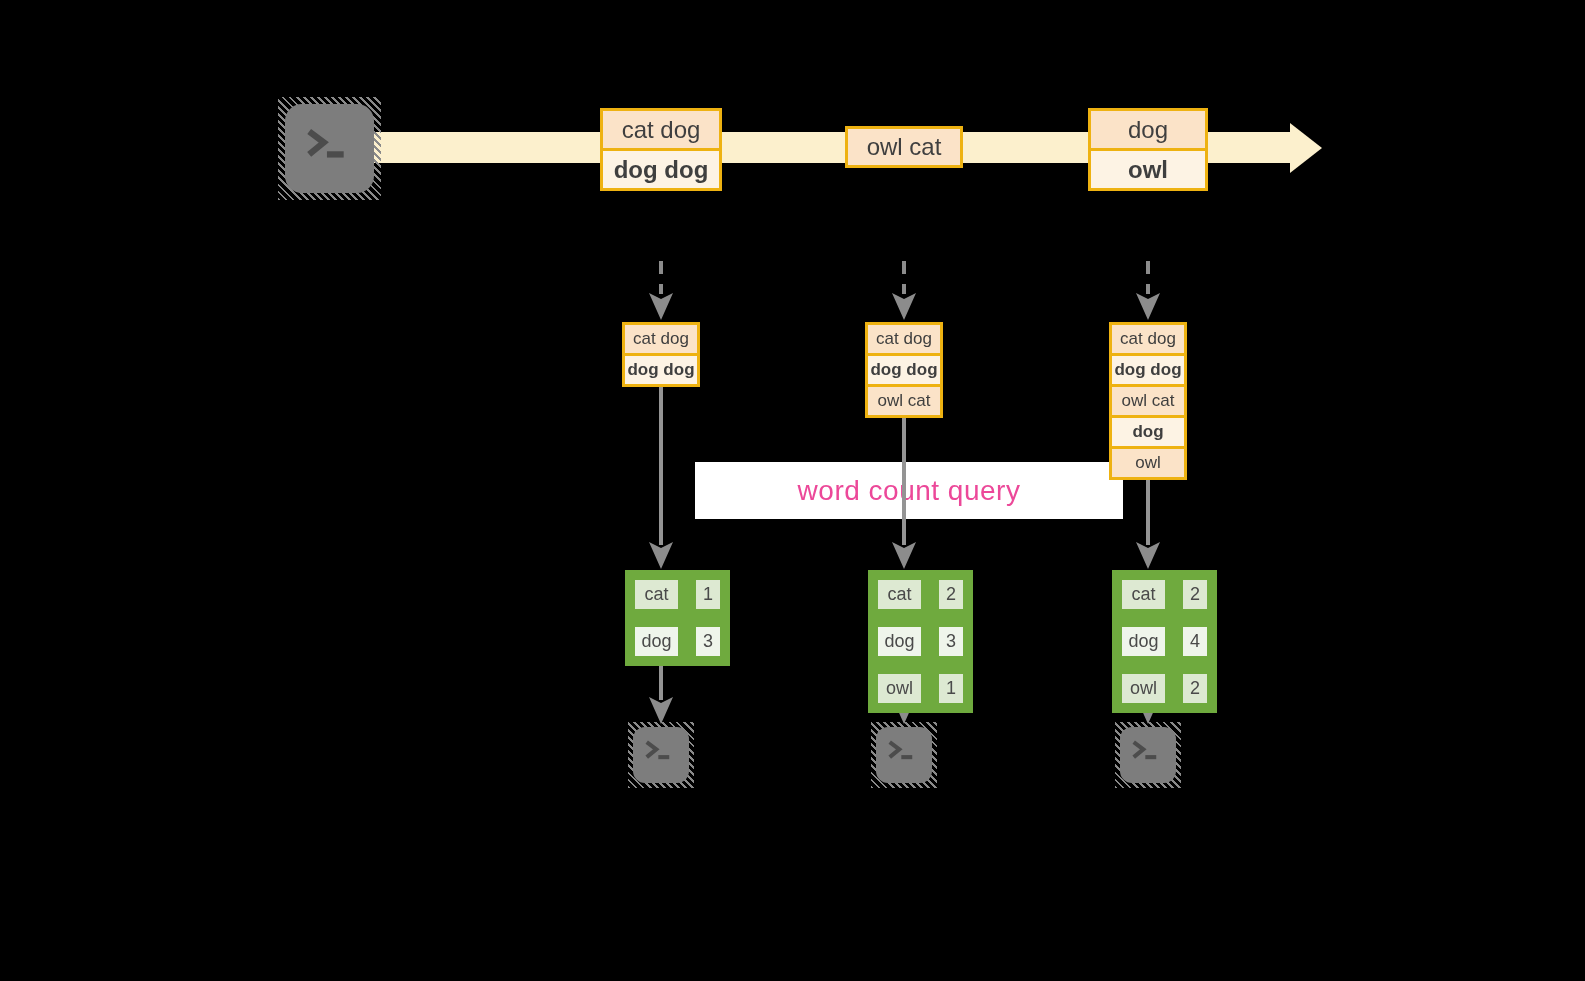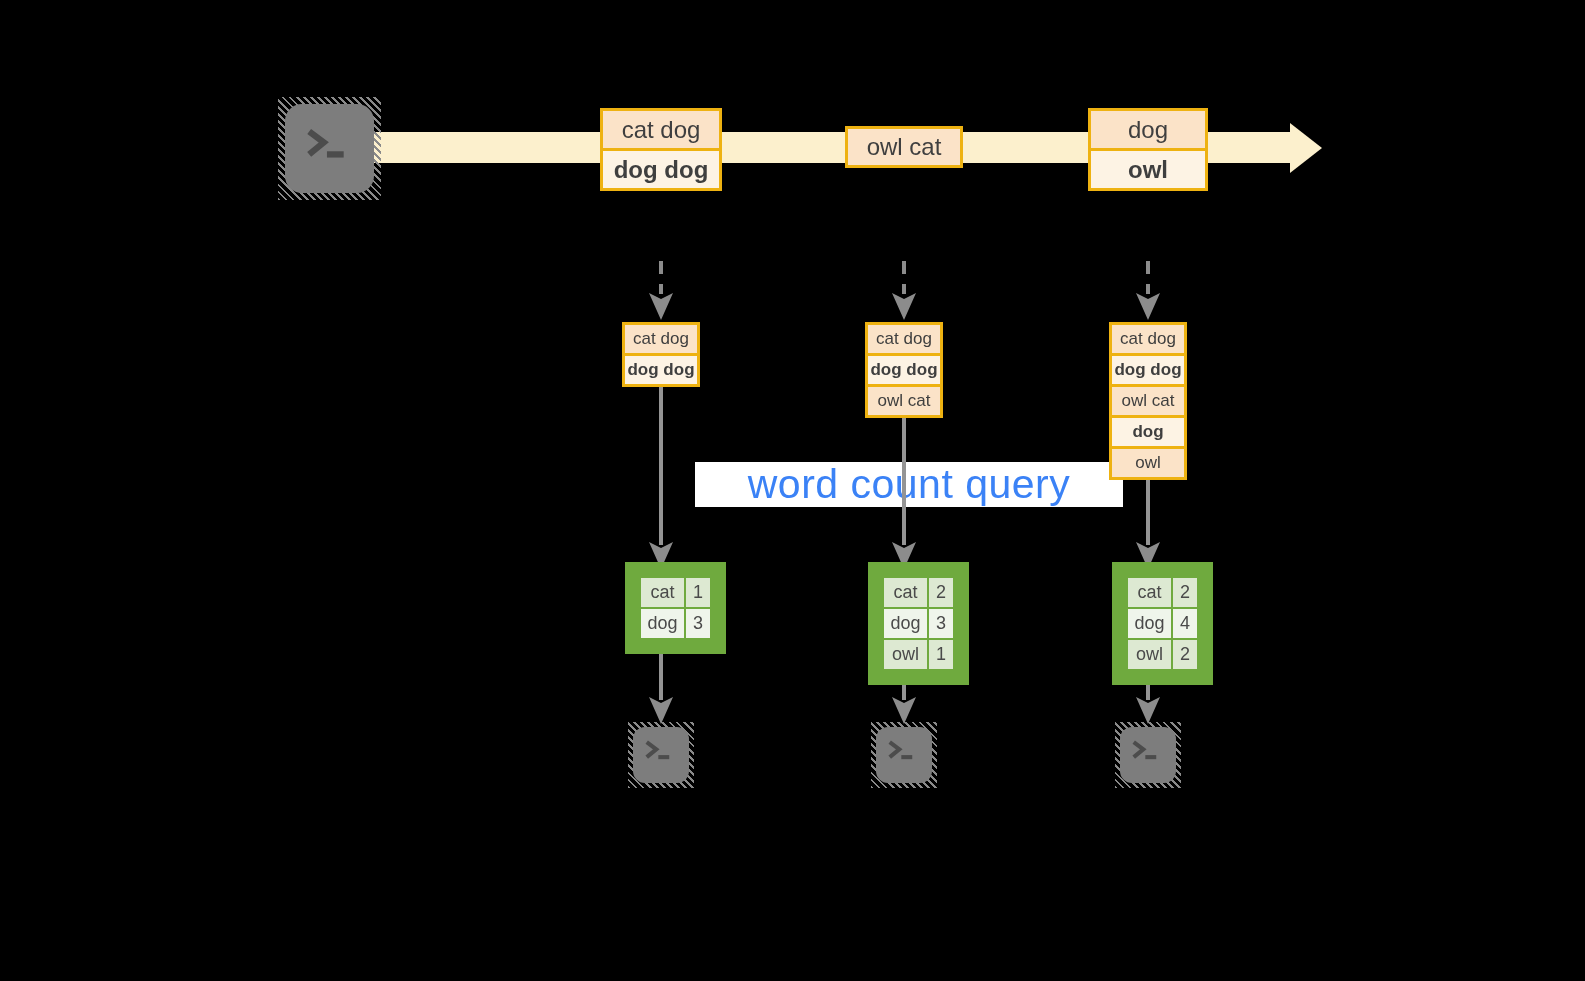--- a/index.html
+++ b/index.html
@@ -19,35 +19,35 @@
   .orow{height:37px;display:flex;align-items:center;justify-content:center;font-size:24px;color:#3f3f3f;}
   .orow.single{height:36px;}
   .peach{background:#fbe3c8;}
   .cream{background:#fdf3e4;font-weight:bold;}
 
   
   .sbox{position:absolute;background:#eeb211;padding:3px;display:flex;flex-direction:column;gap:3px;box-sizing:border-box;z-index:5;width:78px;}
   .srow{height:28px;display:flex;align-items:center;justify-content:center;font-size:17px;color:#3f3f3f;}
 
   
-  .gtable{position:absolute;background:#6faa3e;padding:16px;display:grid;grid-template-columns:43px 24px;gap:2px;z-index:5;}
+  .gtable{position:absolute;background:#6faa3e;padding:10px;display:grid;grid-template-columns:43px 24px;gap:18px;z-index:5;margin-top:8px;}
   .gcell{height:29px;display:flex;align-items:center;justify-content:center;font-size:18px;color:#4a4a4a;}
   .gdark{background:#dde9d2;}
   .glight{background:#eff5eb;}
 
   
   .vline{position:absolute;width:4px;background:#949494;z-index:3;}
   .vdash{position:absolute;width:4px;z-index:3;
     background:repeating-linear-gradient(to bottom,#8c8c8c 0 13px,transparent 13px 23px);}
   .ahead{position:absolute;width:24px;height:27px;background:#8c8c8c;z-index:3;
     clip-path:polygon(0 0,50% 22%,100% 0,50% 100%);}
 
   
-  .qlabel{position:absolute;left:695px;top:462px;width:428px;height:45px;background:#ffffff;
-    color:#3b82f6;font-size:41px;letter-spacing:0.5px;display:flex;align-items:center;justify-content:center;z-index:2;}
+  .qlabel{position:absolute;left:695px;top:462px;width:428px;height:57px;background:#ffffff;
+    color:#ec4899;font-size:28px;letter-spacing:0.5px;display:flex;align-items:center;justify-content:center;z-index:2;}
 
   
   .term{position:absolute;z-index:6;}
   .term-hatch{position:absolute;inset:0;
     background:repeating-linear-gradient(45deg,#8a8a8a 0 2px,transparent 2px 5px);}
   .term-body{position:absolute;background:#7d7d7d;}
   .term-lg{width:103px;height:103px;}
   .term-lg .term-body{inset:7px;border-radius:17px;}
   .term-sm{width:66px;height:66px;}
   .term-sm .term-body{inset:5px;border-radius:12px;}

